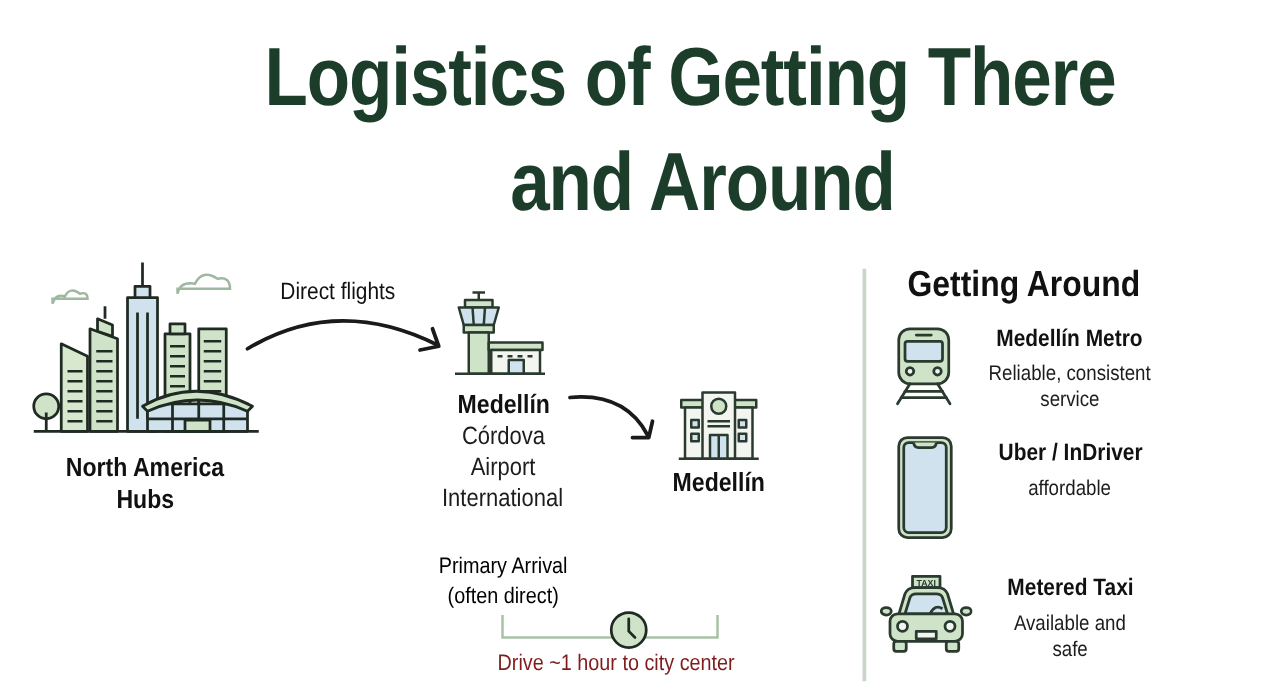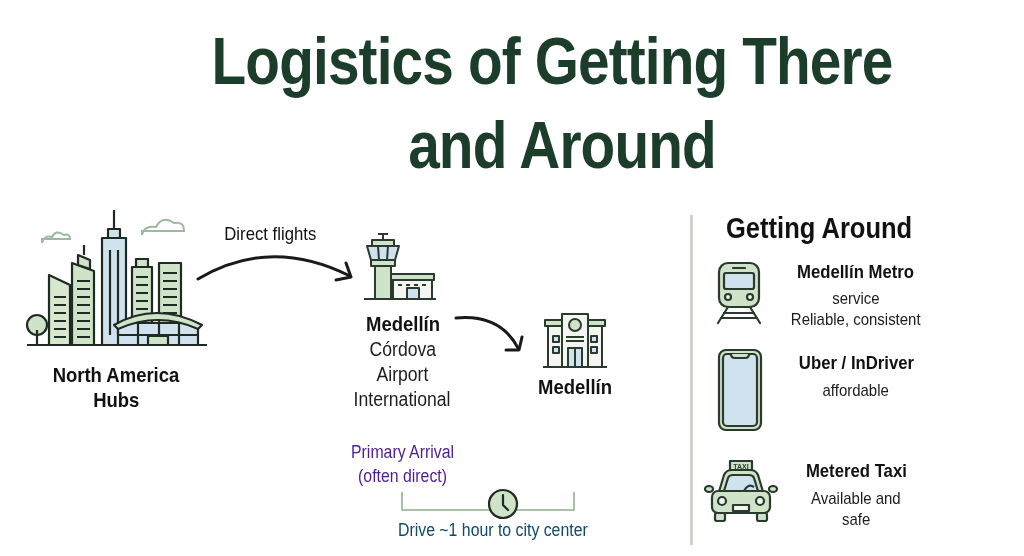--- a/index.html
+++ b/index.html
@@ -20,23 +20,23 @@
 
     .abs { position: absolute; }
     .center { text-align: center; }
     .bold { font-weight: bold; }
     .cond { display: inline-block; transform: scaleX(0.88); }
 
     .hub-label { left: 30px; top: 362px; width: 172px; font-size: 21px; line-height: 25px; }
     .flights-label { left: 218px; top: 223px; font-size: 19px; }
     .airport-name { left: 318px; top: 312px; width: 170px; font-size: 21px; }
     .airport-sub { left: 300px; top: 337px; width: 205px; font-size: 20px; line-height: 25px; color: #1c1c1c; }
-    .arrival { left: 310px; top: 440px; width: 185px; font-size: 18px; line-height: 24px; color: #4c1d95; }
+    .arrival { left: 310px; top: 440px; width: 185px; font-size: 18px; line-height: 24px; color: #000000; }
     .city-name { left: 515px; top: 375px; width: 120px; font-size: 21px; }
-    .drive-label { left: 398px; top: 520px; font-size: 18px; color: #0c4a6e; }
+    .drive-label { left: 398px; top: 520px; font-size: 18px; color: #7f1d1d; }
 
     .divider { left: 690px; top: 215px; width: 3px; height: 330px; background: #c9d5c9; }
 
     .around-title { left: 726px; top: 212px; font-size: 29px; }
     .item-title { font-size: 19px; font-weight: bold; width: 180px; text-align: center; }
     .item-desc { font-size: 17px; line-height: 21px; width: 180px; text-align: center; color: #1c1c1c; }
   </style>
 </head>
 <body>
 
@@ -200,22 +200,22 @@
       <circle cx="14" cy="36" r="3" fill="#f2f5f0"></circle>
         <circle cx="36" cy="36" r="3" fill="#f2f5f0"></circle>
       <line x1="14" y1="46" x2="4" y2="62"></line>
         <line x1="36" y1="46" x2="46" y2="62"></line>
       <line x1="10" y1="52" x2="40" y2="52"></line>
         <line x1="7" y1="57" x2="43" y2="57"></line>
     </g>
   </svg>
   <div class="abs item-title" style="left:66px;top:6px"><span class="cond">Medellín Metro</span></div>
   <div class="abs item-desc" style="left:66px;top:33px">
+    <div><span class="cond">Reliable, consistent</span></div>
     <div><span class="cond">service</span></div>
-    <div><span class="cond">Reliable, consistent</span></div>
   </div>
 </div>
 
 <div class="abs" style="left:700px;top:345px;width:320px;height:90px">
   <svg class="abs" style="left:16px;top:3px" width="48" height="84" viewBox="0 0 48 84">
     <g stroke="#2a3a2e" stroke-width="2.2" stroke-linejoin="round">
       <rect x="3" y="2" width="42" height="80" rx="7" fill="#cfe3c8"></rect>
       <rect x="7" y="6" width="34" height="72" rx="4" fill="#cfe2ee"></rect>
       <path d="M15 6 q0 4 4 4 h10 q4 0 4 -4" fill="#cfe3c8"></path>
     </g>

